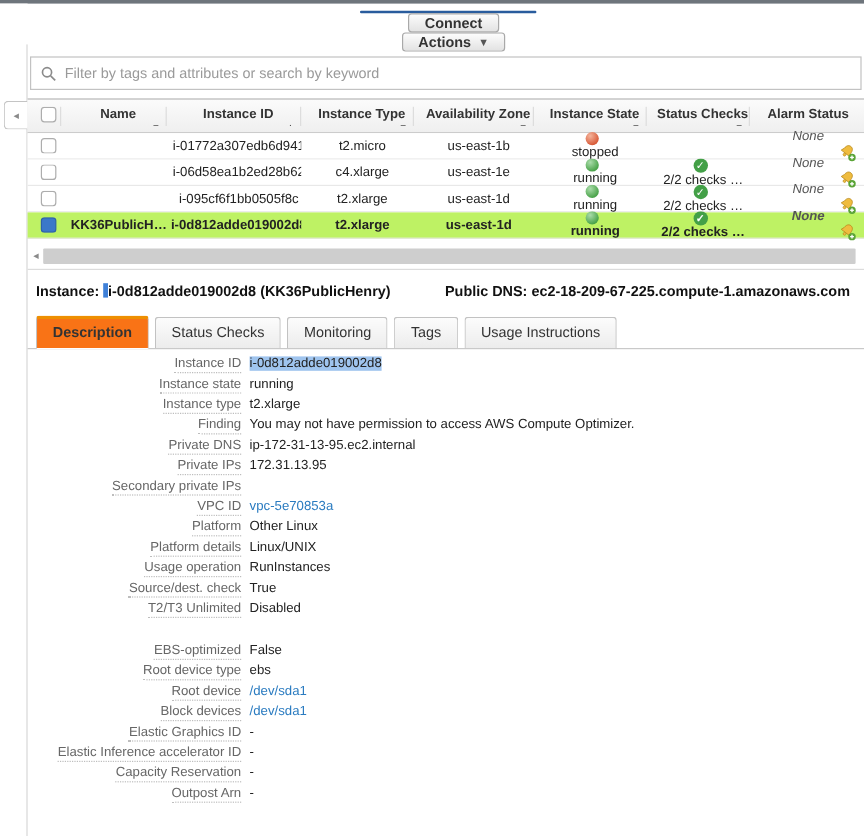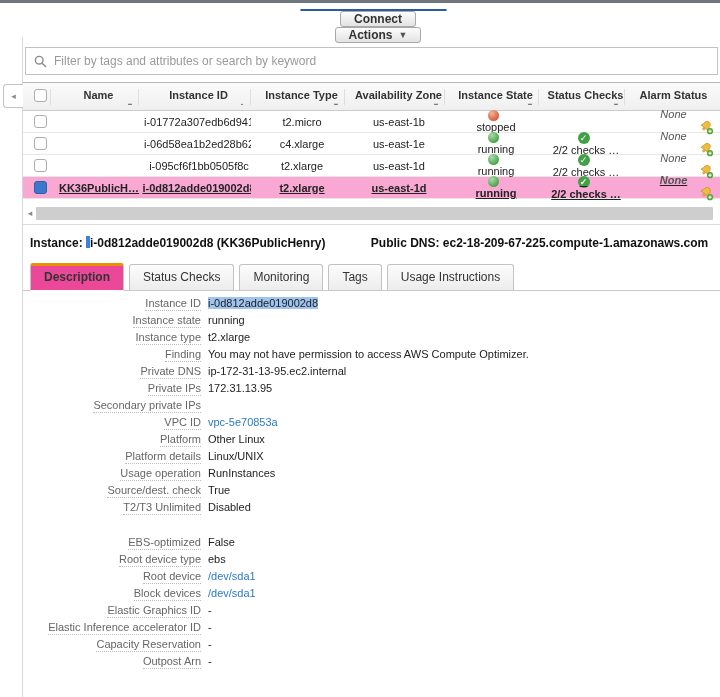--- a/index.html
+++ b/index.html
@@ -29,21 +29,21 @@
       display:flex; align-items:center; padding:0 8px; }
   .filter-bar input { border:none; outline:none; flex:1; font-size:12px; color:#444; margin-left:7px;
       font-family:"Liberation Sans",sans-serif; }
   .filter-bar input::placeholder { color:#9a9a9a; }
 
   
   .tbl { margin-top:7px; font-size:11px; }
   .thead { display:flex; height:29px; align-items:center; background:linear-gradient(#fbfbfb,#efefef);
       border-top:1px solid #b7b7b7; border-bottom:1px solid #cccccc; font-weight:bold; color:#333; }
   .trow { display:flex; height:22px; align-items:center; border-bottom:1px solid #e8e8e8; color:#222; background:#fff; }
-  .trow.selected { background:#f9a8d4; font-weight:bold;text-decoration:underline; }
+  .trow.selected { background:#bef264; font-weight:bold; }
   .cell { padding-left:8px; overflow:hidden; white-space:nowrap; display:flex; align-items:center;flex-direction:column; }
   .c-cb { width:28px; padding-left:7px; }
   .c-name { width:88px; }
   .c-id { width:112px; }
   .c-type { width:94px; }
   .c-az { width:100px; }
   .c-state { width:94px; }
   .c-checks { width:86px; }
   .c-alarm { flex:1; padding-right:6px; }
   .thead .cell { border-right:1px solid #ddd; height:16px; }
@@ -69,21 +69,21 @@
   
   .summary { padding:11px 0 0 7px; font-size:12px; font-weight:bold; color:#111; white-space:nowrap; }
   .sel-block { display:inline-block; width:4px; height:12px; background:#3f80d8; vertical-align:-1px; }
   .summary .dns { margin-left:42px; }
 
   
   .tabbar { margin-top:13px; padding-left:7px; display:flex; border-bottom:1px solid #c9c9c9; height:28px; align-items:flex-end; }
   .tab { padding:0 13px; height:26px; line-height:24px; border:1px solid #c2c2c2; border-bottom:none;
       border-radius:3px 3px 0 0; background:linear-gradient(#fcfcfc,#ececec); margin-right:5px;
       font-size:12px; color:#333; cursor:pointer; }
-  .tab.active { background:#ec4899; border-top:3px solid #ee8f01; font-weight:bold; height:28px; line-height:23px;
+  .tab.active { background:#f97316; border-top:3px solid #ee8f01; font-weight:bold; height:28px; line-height:23px;
       margin-bottom:-1px; border-bottom:1px solid #fff; }
 
   
   .desc { padding:6px 0 0 0; }
   .drow { display:flex; align-items:baseline; height:17px; }
   .dlabel { width:178px; text-align:right; color:#666; font-size:11px; white-space:nowrap; }
   .dlabel span { border-bottom:1px dotted #bdbdbd; padding-bottom:1px; }
   .dval { margin-left:7px; font-size:11px; color:#222; white-space:nowrap; }
   .dval.link { color:#2a7bc0; cursor:pointer; }
   .sel-text { background:#9fc4ee; }

